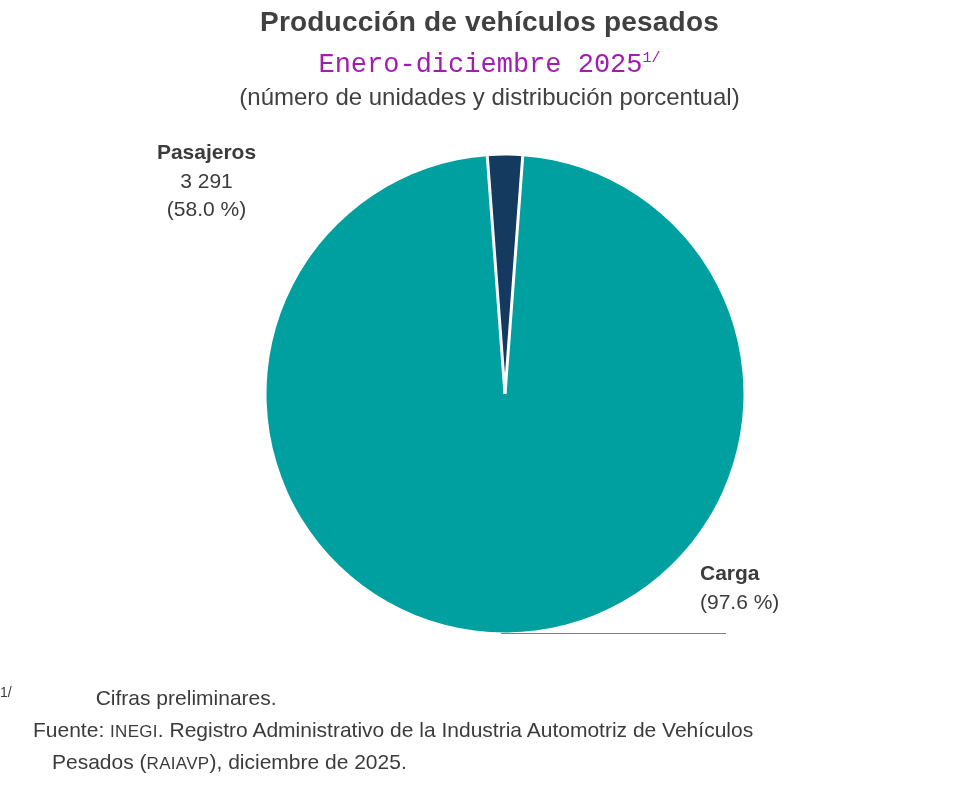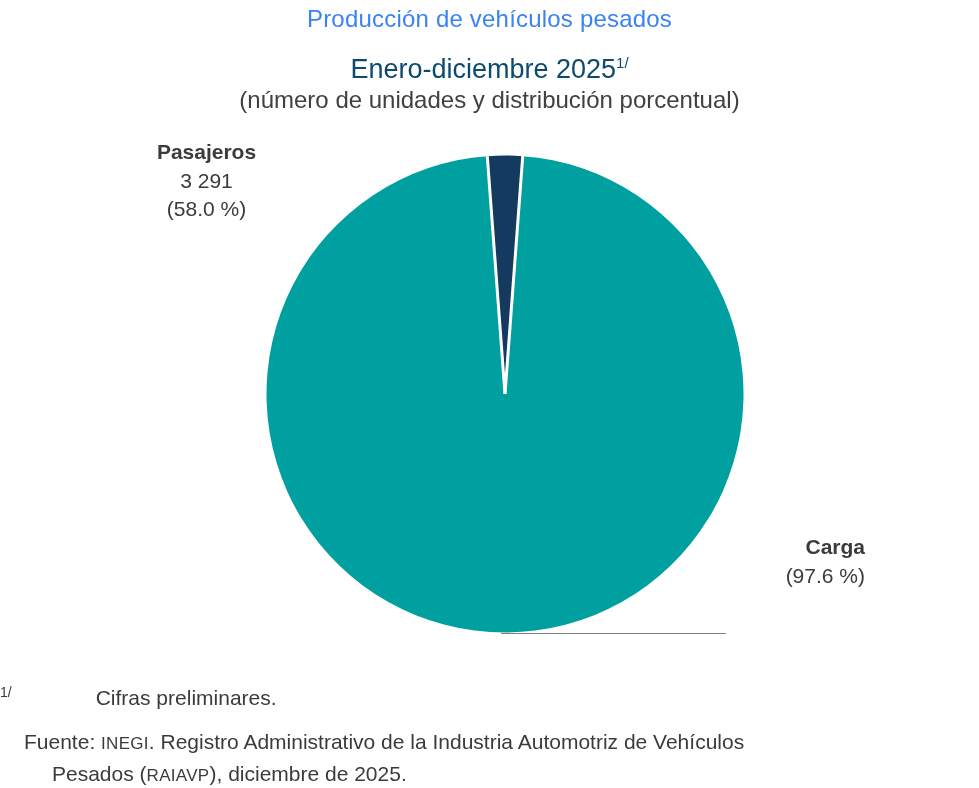--- a/index.html
+++ b/index.html
@@ -22,32 +22,33 @@
   }
   
   .title-block {
     position: absolute;
     top: 6px;
     left: 0;
     width: 979px;
     text-align: center;
   }
   .chart-title {
-    font-size: 24px;
-    font-weight: normal;
-    color: #3b82f6;
+    font-size: 28px;
+    font-weight: bold;
+    color: #404040;
     letter-spacing: 0.2px;
     line-height: 1.12;
   }
   .chart-subtitle {
     font-size: 27px;
     font-weight: normal;
-    color: #0c4a6e;
+    color: #a21caf;
     line-height: 1.2;
-    margin-top: 20px;
+    margin-top: 12px;
+    font-family: Liberation Mono, monospace;
   }
   .chart-subtitle .sup {
     font-size: 15px;
     vertical-align: super;
   }
   .chart-subtitle2 {
     font-size: 24px;
     font-weight: normal;
     color: #404040;
     line-height: 1.2;
@@ -75,23 +76,22 @@
     color: #3b3b3b;
   }
   .label-pasajeros {
     left: 104px;
     top: 138px;
     width: 205px;
     text-align: center;
   }
   .label-carga {
     left: 700px;
-    top: 533px;
+    top: 559px;
     width: 165px;
-    text-align: right;
   }
   .leader {
     position: absolute;
     left: 501px;
     top: 633px;
     width: 225px;
     height: 1px;
     background: #808080;
   }
   
@@ -107,22 +107,22 @@
   .note-line1 {
     position: relative;
     padding-left: 0;
   }
   .note-line1 .sup {
     font-size: 14px;
     vertical-align: super;
   }
   .note-line1 .txt { margin-left: 84px; }
   .note-line2 {
-    padding-left: 24px;
-    margin-top: 14px;
+    padding-left: 33px;
+    margin-top: 2px;
   }
   .note-line3 {
     padding-left: 52px;
     margin-top: 1px;
   }
   .smallcaps {
     font-size: 17px;
     letter-spacing: 0.3px;
   }
 </style>

